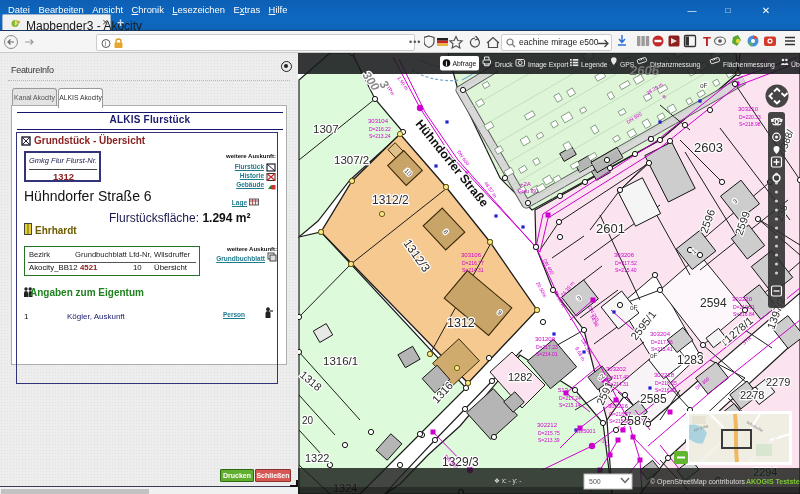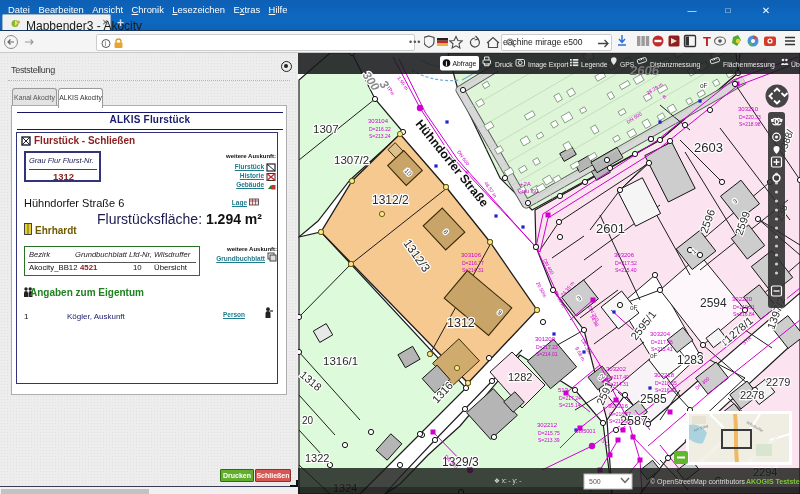--- a/index.html
+++ b/index.html
@@ -28,35 +28,35 @@
 
 #panel{left:0;top:53px;width:298px;height:441px;background:#ededed;
  background-image:radial-gradient(#e0e0e0 0.7px,transparent 0.8px);background-size:3px 3px}
 #pheader{left:11px;top:12px;font-size:9px;letter-spacing:-0.3px;color:#3a3a3a}
 #pclose{left:281px;top:8px;width:11px;height:11px;border:1.6px solid #222;border-radius:50%}
 #pclose:after{content:"";position:absolute;left:2px;top:2px;width:4px;height:4px;background:#222;border-radius:50%}
 #pdots{left:8px;top:27px;width:282px;height:0;border-top:1.5px dotted #b5b5b5}
 .ptab{top:35px;height:18px;border:1px solid #9a9a9a;border-bottom:none;border-radius:3px 3px 0 0;
  font-size:6.8px;color:#555;text-align:center;line-height:17px;background:#e3e3e3;white-space:nowrap}
 #ptab2{background:#fff;color:#333;height:20px;z-index:3}
-#pcontent{left:11px;top:52px;width:276px;height:290px;background:#fff;border:1px solid #adadad;z-index:2}
+#pcontent{left:11px;top:52px;width:276px;height:260px;background:#fff;border:1px solid #adadad;z-index:2}
 .navyline{left:5px;width:266px;height:0;border-top:1px solid #15156b}
 #ptitle{left:0;top:8px;width:276px;text-align:center;font-size:10px;font-weight:bold;color:#1a1a6e;letter-spacing:.2px}
 #navybox{left:4px;top:26px;width:262px;height:252px;border:1.5px solid #33337a}
 .red{color:#8b2121}
 h1.sec{margin:0;font-size:10px;font-weight:bold;white-space:nowrap}
 #subbox{left:7px;top:18px;width:77px;height:31px;border:2px solid #33337a}
 #subbox .hd{position:absolute;left:3px;top:2.5px;font-size:7.5px;font-style:italic;color:#1a1a4e;white-space:nowrap}
 #subbox .ln{position:absolute;left:3px;top:15.5px;width:68px;border-top:1px solid #444}
 #subbox .vl{position:absolute;left:0;top:17.5px;width:75px;text-align:center;font-size:9.5px;font-weight:bold;color:#8b2121}
 .wa{font-size:6px;font-weight:bold;color:#111;white-space:nowrap}
 .lnk{font-size:6.5px;font-weight:bold;color:#1f7a8c;text-decoration:underline;white-space:nowrap;width:60px;text-align:right}
 .glnk{color:#1f7a8c}
 #greenbox{left:7px;top:113px;width:176px;height:30px;border:1.5px solid #267326}
-.gb-hd{position:absolute;top:2.5px;font-size:7.6px;font-style:italic;color:#222;white-space:nowrap}
+.gb-hd{position:absolute;top:2.5px;font-size:7.6px;color:#222;white-space:nowrap}
 .gb-vl{position:absolute;top:16px;font-size:7.8px;color:#111;white-space:nowrap}
 #gline{position:absolute;left:3px;top:14.5px;width:168px;border-top:1px solid #555}
 .btn{top:416px;height:12.5px;font-size:7px;font-weight:bold;color:#fff;text-align:center;line-height:11.5px;border-radius:1px}
 #btn1{left:220px;width:34px;background:#61ad2d;border:1px solid #2d6b12}
 #btn2{left:255px;width:36px;background:#d65753;border:1px solid #8f2f2c}
 #hscroll{left:0;top:433px;width:298px;height:8px;background:#f0f0f0;border-top:1px solid #3a3a55}
 #hthumb{left:1px;top:1.5px;width:148px;height:5px;background:#c2c2c2}
 #corner{left:290px;top:427px;width:8px;height:7px;border-right:2px solid #111;border-bottom:2px solid #111}
 </style></head>
 <body>
@@ -102,21 +102,21 @@
       </g>
    <path d="M32 1.5 l1.9 4 4.3.4 -3.2 2.9 .9 4.2 -3.9-2.2 -3.9 2.2 .9-4.2 -3.2-2.9 4.3-.4 z" fill="none" stroke="#4a4a4a" stroke-width="1.1"></path>
    <path d="M51 3 a4.5 4.5 0 1 0 3 1.2 M51.5 1 l2.7 3 -3.5 1" fill="none" stroke="#4a4a4a" stroke-width="1.2"></path>
    <path d="M63 8 l6-5.5 6 5.5 M64.5 7.5 v5 h9 v-5" fill="none" stroke="#4a4a4a" stroke-width="1.2"></path>
  </svg>
  <div class="abs" id="searchbox">
    <svg class="abs" style="left:4px;top:3.5px" width="10" height="10" viewBox="0 0 10 10">
         <circle cx="4" cy="4" r="3" fill="none" stroke="#777" stroke-width="1.2"></circle>
         <path d="M6.2 6.2 L9 9" stroke="#777" stroke-width="1.2"></path>
       </svg>
-   <span style="margin-left:1px">eachine mirage e500</span>
+   <span style="margin-left:17px">eachine mirage e500</span>
    <svg class="abs" style="left:96px;top:4px" width="12" height="9" viewBox="0 0 12 9">
         <path d="M0 4.5 H10 M6.5 1 L10 4.5 L6.5 8" stroke="#444" stroke-width="1.3" fill="none"></path>
       </svg>
  </div>
  <svg class="abs" style="left:617px;top:3px" width="182" height="16" viewBox="0 0 182 16">
    <g stroke="#2a6dd9" stroke-width="1.4" fill="none">
         <path d="M5 1 v7 M2 5 l3 3.5 3-3.5 M1 11 h8"></path>
       </g>
    <g fill="#9a9a9a">
         <rect x="20" y="2" width="3.4" height="10"></rect>
@@ -149,59 +149,59 @@
         <circle cx="153" cy="7" r="2.6" fill="#fff"></circle>
         <circle cx="153" cy="7" r="1.3" fill="#d33a2a"></circle>
       </g>
    <g stroke="#333" stroke-width="1.6">
         <path d="M168 3.5 h10 M168 7 h10 M168 10.5 h10"></path>
       </g>
  </svg>
 </div>
 
 <div class="abs" id="panel">
- <div class="abs" id="pheader">Teststellung</div>
+ <div class="abs" id="pheader">FeatureInfo</div>
  <div class="abs" id="pclose"></div>
  <div class="abs" id="pdots"></div>
  <div class="abs ptab" style="left:12px;width:45px" id="ptab1">Kanal Akocity</div>
  <div class="abs ptab" style="left:58px;width:45px" id="ptab2">ALKIS Akocity</div>
  <div class="abs" id="pcontent">
    <div class="abs navyline" style="top:6px"></div>
    <div class="abs" id="ptitle">ALKIS Flurstück</div>
    <div class="abs navyline" style="top:23px"></div>
    <div class="abs" id="navybox">
      <svg class="abs" style="left:4px;top:3px" width="10" height="10" viewBox="0 0 10 10">
           <rect x="1" y="1" width="8" height="8" fill="none" stroke="#223" stroke-width="1.4"></rect>
           <path d="M1 1 l8 8 M9 1 l-8 8" stroke="#223" stroke-width="1"></path>
         </svg>
-     <h1 class="sec abs red" style="left:17px;top:2px">Flurstück - Schließen</h1>
+     <h1 class="sec abs red" style="left:17px;top:2px">Grundstück - Übersicht</h1>
      <div class="abs" id="subbox">
-       <div class="hd">Grau Flur Flurst-Nr.</div>
+       <div class="hd">Gmkg Flur Flurst-Nr.</div>
           <div class="ln"></div>
           <div class="vl">1312</div>
      </div>
      <div class="abs wa" style="left:209px;top:20px">weitere Auskunft:</div>
      <div class="abs lnk" style="left:187px;top:30px">Flurstück</div>
      <div class="abs lnk" style="left:187px;top:39px">Historie</div>
      <div class="abs lnk glnk" style="left:187px;top:48px">Gebäude</div>
      <svg class="abs" style="left:249px;top:30px" width="11" height="28" viewBox="0 0 11 28">
        <rect x="1" y="1" width="8" height="7" fill="none" stroke="#223" stroke-width="1.2"></rect>
           <path d="M1 1 l8 7" stroke="#223"></path>
        <rect x="1" y="10.5" width="8" height="7" fill="#fff" stroke="#333" stroke-width="1"></rect>
           <path d="M1 10.5 l8 7 M9 10.5 l-8 7" stroke="#c22" stroke-width="1.2"></path>
        <path d="M2 26 l3-4 3 4 z" fill="#2a7a2a"></path>
           <rect x="5.5" y="22" width="4" height="4.5" fill="#c33"></rect>
      </svg>
-     <div class="abs" style="left:7px;top:64px;font-size:11px;color:#111">Hühndorfer Straße 6</div>
+     <div class="abs" style="left:7px;top:55px;font-size:14px;color:#111">Hühndorfer Straße 6</div>
      <div class="abs lnk" style="left:170px;top:66px">Lage</div>
      <svg class="abs" style="left:232px;top:64px" width="10" height="9" viewBox="0 0 10 9">
           <rect x="0.5" y="2" width="9" height="6" fill="#e8e8e8" stroke="#333" stroke-width=".8"></rect>
           <path d="M0.5 4 h9 M3.5 2 v6 M6.5 2 v6" stroke="#a33" stroke-width=".8"></path>
         </svg>
-     <div class="abs" style="left:80px;top:78px;font-size:14px;color:#1a1a4e">Flurstücksfläche: <b style="color:#111">1.294 m²</b></div>
+     <div class="abs" style="left:92px;top:78px;font-size:12px;color:#1a1a4e">Flurstücksfläche: <b style="color:#111">1.294 m²</b></div>
      <svg class="abs" style="left:7px;top:90px" width="8" height="12" viewBox="0 0 8 12">
           <rect x="0.5" y="0.5" width="7" height="11" fill="#e8d22a" stroke="#333" stroke-width=".9"></rect>
           <path d="M4 .5 v11" stroke="#333" stroke-width=".7"></path>
         </svg>
      <h1 class="sec abs" style="left:18px;top:92px;color:#6e5a00">Ehrhardt</h1>
      <div class="abs" id="greenbox">
        <div class="gb-hd" style="left:4px">Bezirk</div>
        <div class="gb-hd" style="left:50px">Grundbuchblatt</div>
        <div class="gb-hd" style="left:104px">Lfd-Nr,</div>
        <div class="gb-hd" style="left:129px">Wilsdruffer</div>

